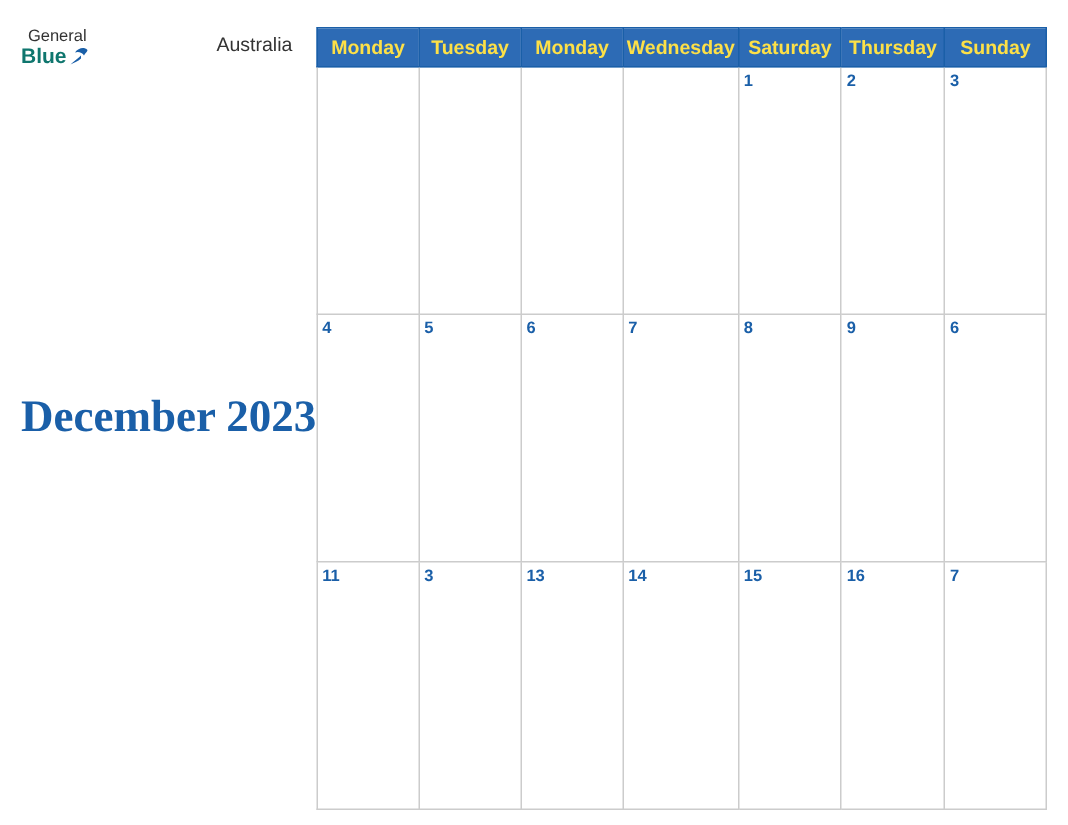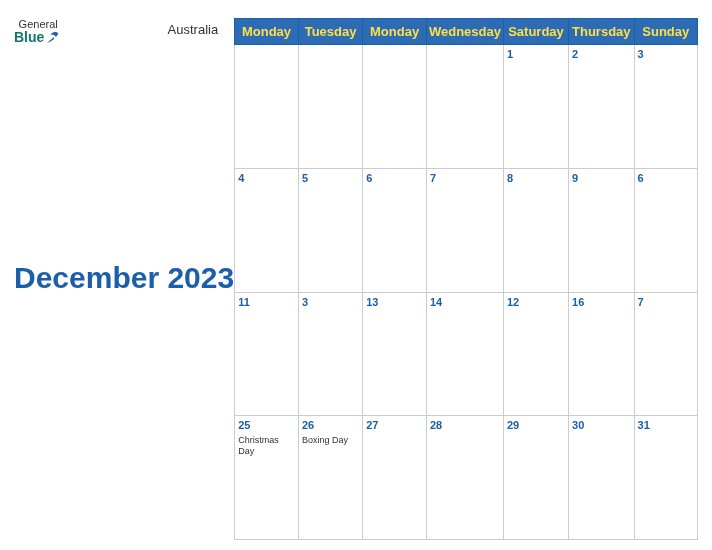--- a/index.html
+++ b/index.html
@@ -51,20 +51,21 @@
       right: 16px;
       top: 4px;
       font-size: 13px;
       color: #333;
     }
     .title {
       font-size: 30px;
       font-weight: bold;
       color: #1a5fa8;
       text-align: center;
+      font-family: Liberation Serif, serif;
     }
     .calendar-table {
       width: 100%;
       border-collapse: collapse;
       flex: 1;
     }
     .calendar-table th {
       background-color: #2d6bb5;
       color: #fde047;
       font-size: 13px;
@@ -177,49 +178,24 @@
           <td>
             <span class="day-number">3</span>
           </td>
           <td>
             <span class="day-number">13</span>
           </td>
           <td>
             <span class="day-number">14</span>
           </td>
           <td>
-            <span class="day-number">12</span>
+            <span class="day-number">15</span>
           </td>
           <td>
             <span class="day-number">16</span>
           </td>
           <td>
             <span class="day-number">7</span>
-          </td>
-        </tr>
-        <tr>
-          <td>
-            <span class="day-number">25</span>
-            <span class="holiday-name">Christmas Day</span>
-          </td>
-          <td>
-            <span class="day-number">26</span>
-            <span class="holiday-name">Boxing Day</span>
-          </td>
-          <td>
-            <span class="day-number">27</span>
-          </td>
-          <td>
-            <span class="day-number">28</span>
-          </td>
-          <td>
-            <span class="day-number">29</span>
-          </td>
-          <td>
-            <span class="day-number">30</span>
-          </td>
-          <td>
-            <span class="day-number">31</span>
           </td>
         </tr>
       </tbody>
   </table>
 </div>
 
 </body></html>

